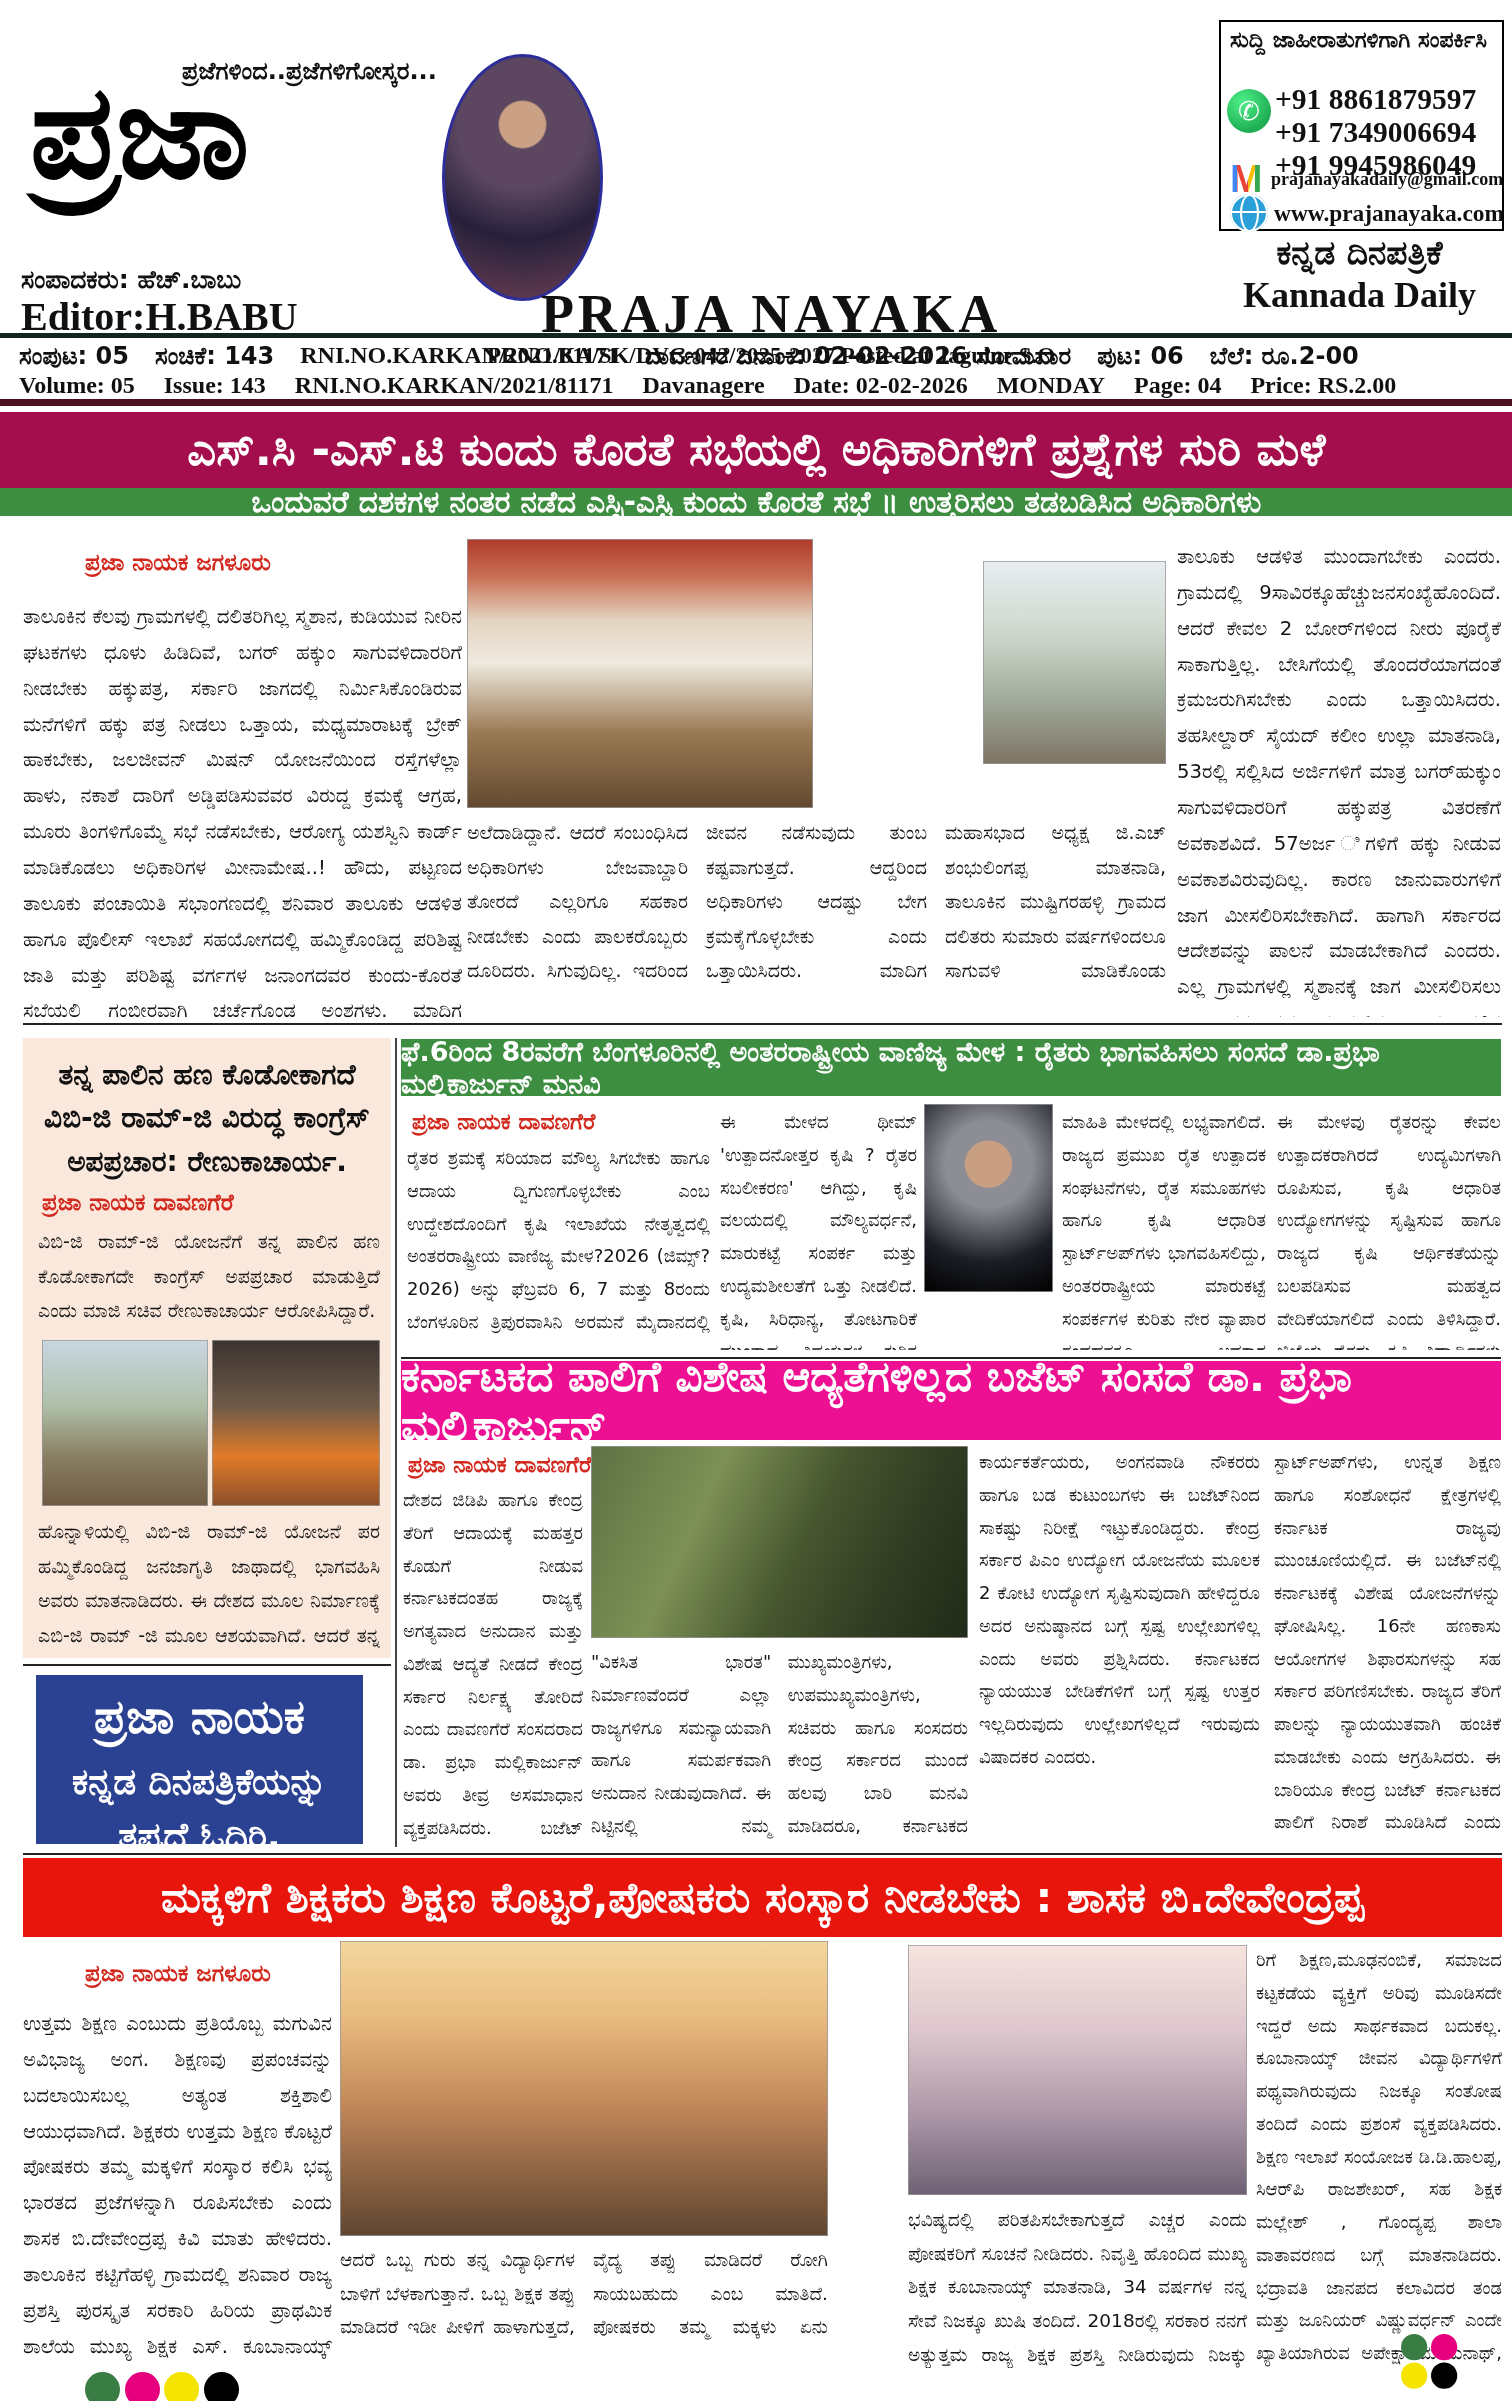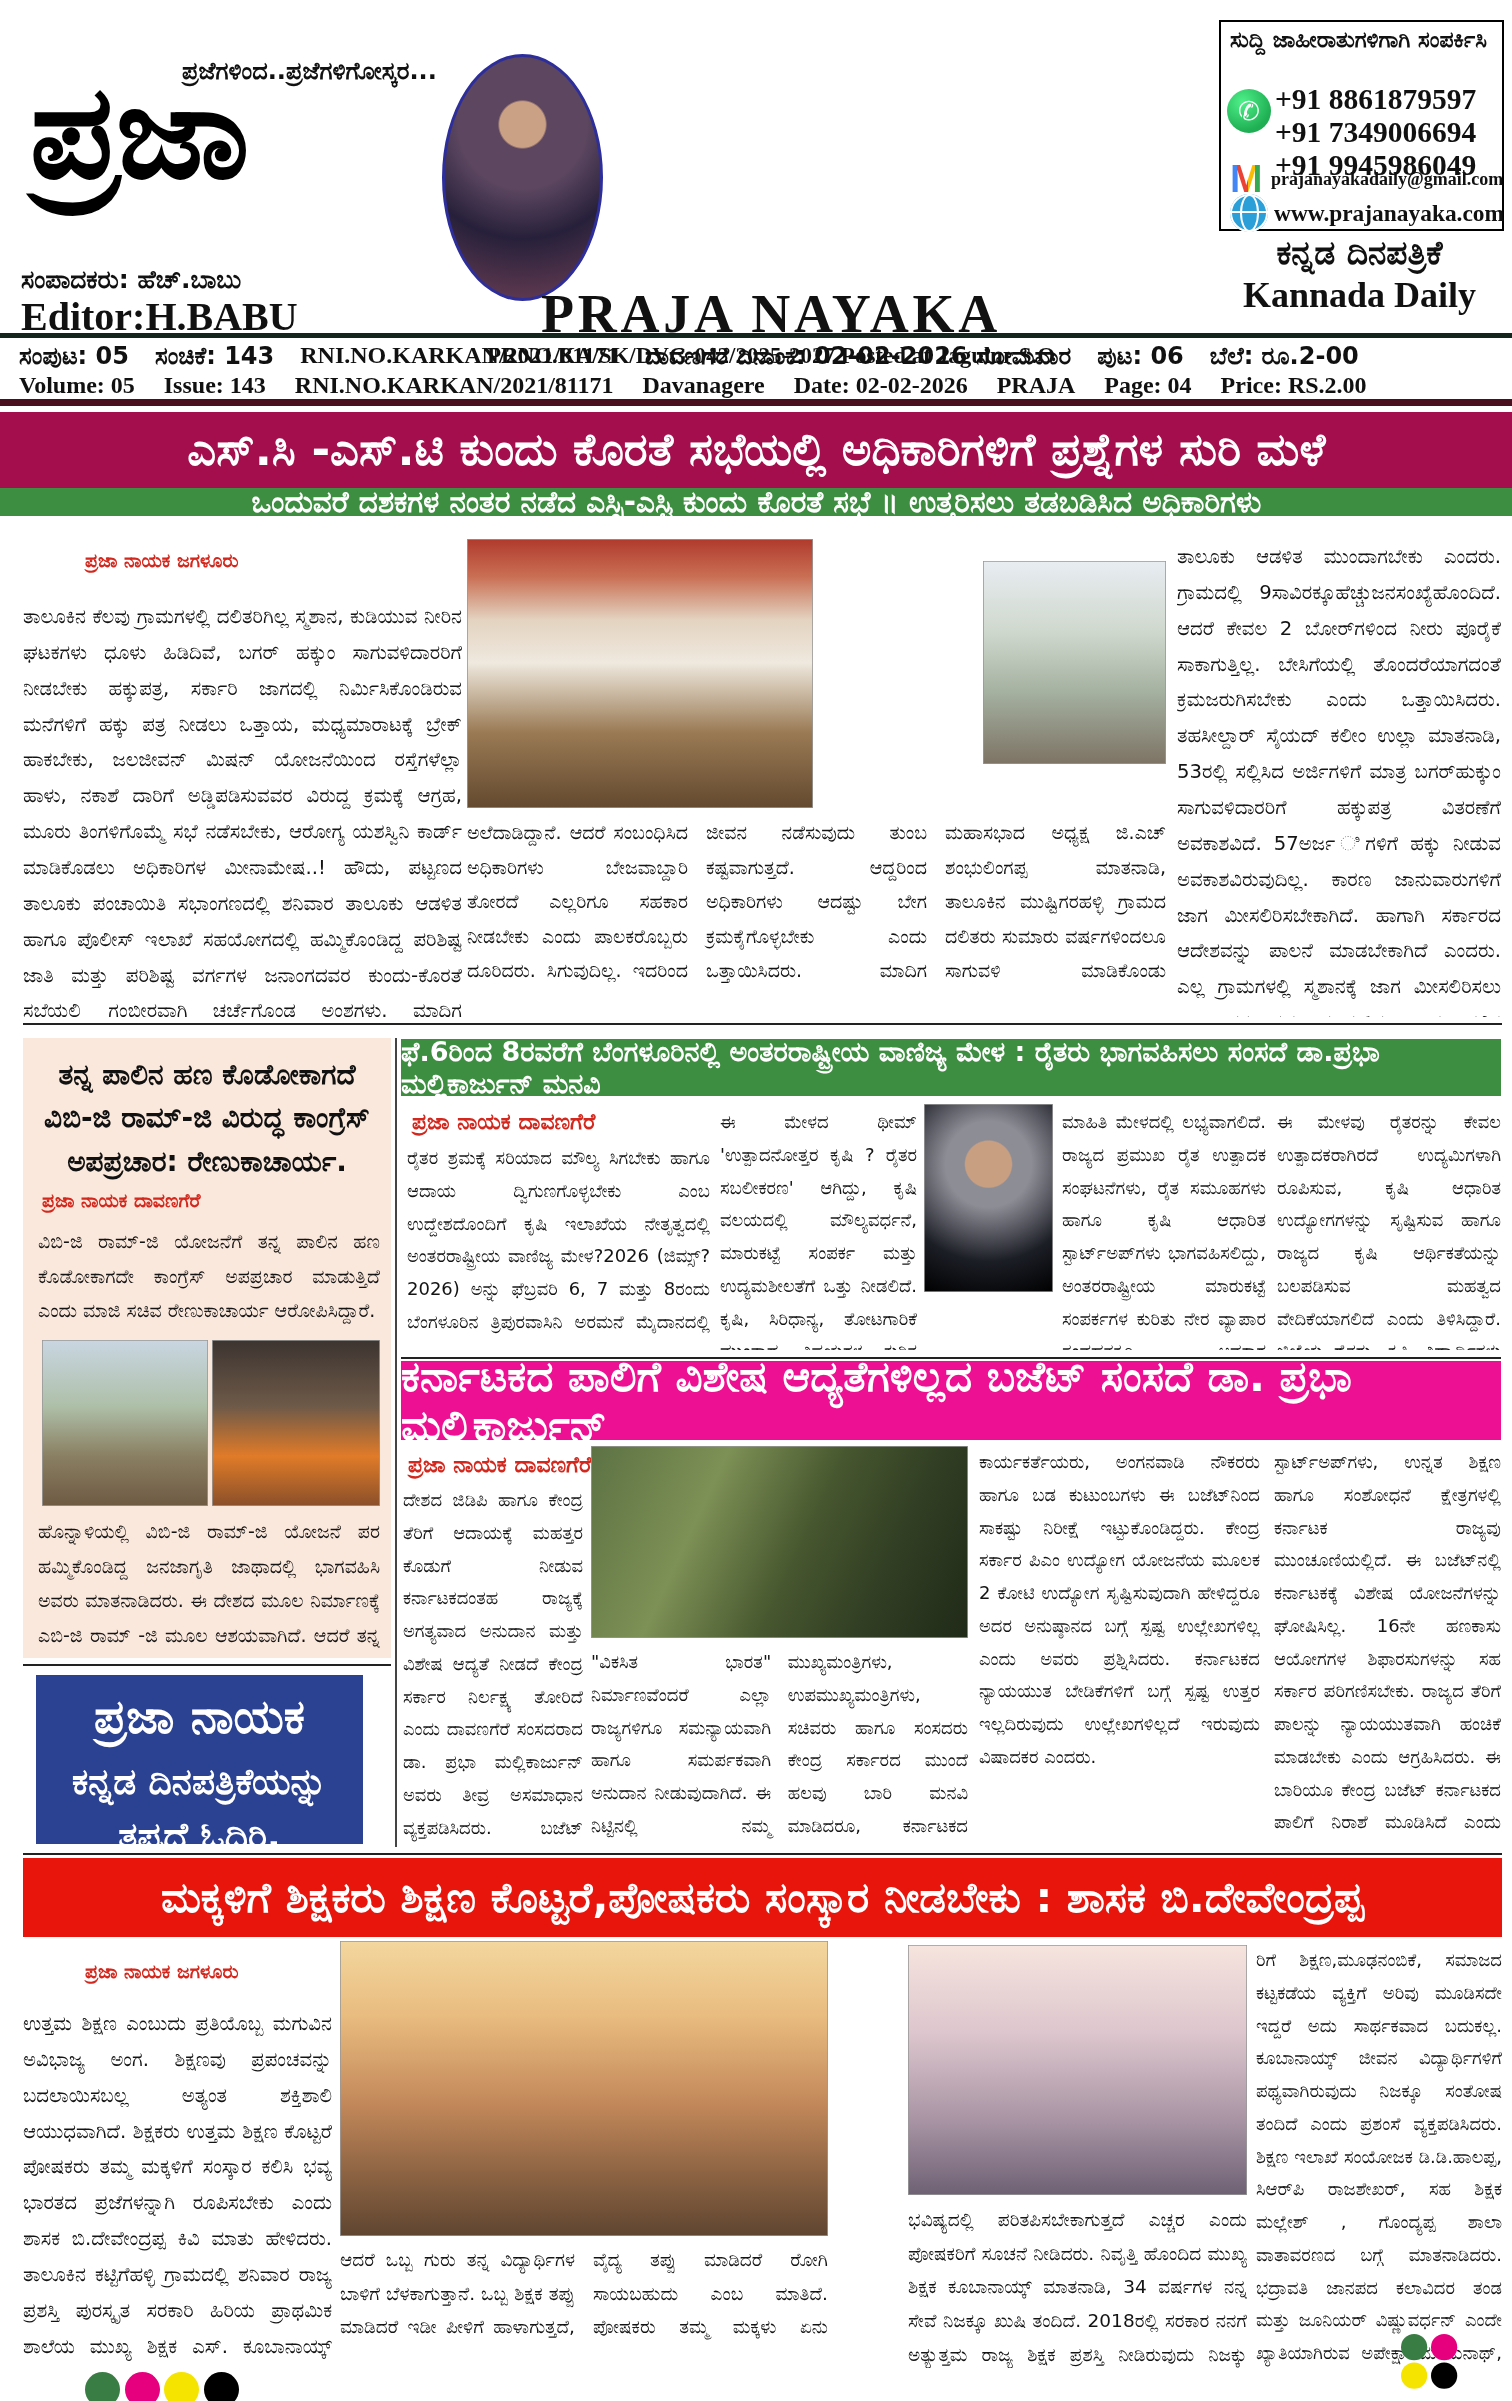--- a/index.html
+++ b/index.html
@@ -4,21 +4,21 @@
 <style>
   html,body{margin:0;padding:0;background:#888;}
   #page{position:relative;width:1513px;height:2401px;background:#fff;overflow:hidden;
         font-family:"DejaVu Sans",sans-serif;color:#111;}
   .abs{position:absolute;}
   .kn{font-family:"DejaVu Sans",sans-serif;}
   .serif{font-family:"Liberation Serif",serif;}
   .b{font-weight:bold;}
   .ctr{text-align:center;}
   .bt{font-size:19.7px;line-height:1.82;text-align:justify;color:#141414;}
-  .dl{font-size:19px;font-weight:bold;color:#D3281D;}
+  .dl{font-size:23px;font-weight:bold;color:#D3281D;}
   .band{color:#fff;font-weight:bold;display:flex;align-items:center;justify-content:center;}
   .rule{background:#222;}
   
   .mast{font-weight:900;color:#000;line-height:1;letter-spacing:-3px;}
   .oval{border:3px solid #2e2e9b;border-radius:50%;
         background:radial-gradient(circle at 50% 28%,#caa184 12%,#5c4660 13% 34%,#27203a 60%,#6b3f55 100%);}
   .cbox{border:2.3px solid #000;background:#fff;}
   
   .ic-wa{border-radius:50%;background:radial-gradient(circle at 35% 30%,#4ff08a,#1fae53 70%);
          color:#fff;display:flex;align-items:center;justify-content:center;}
@@ -79,21 +79,21 @@
     <span>ದಾವಣಗೆರೆ ದಿನಾಂಕ: 02-02-2026 ಸೋಮವಾರ</span>
     <span>ಪುಟ: 06</span>
     <span>ಬೆಲೆ: ರೂ.2-00</span>
   </div>
   <div class="abs serif b" style="left:19px;top:372px;width:1482px;font-size:24px;display:flex;gap:29px;white-space:nowrap;">
     <span>Volume: 05</span>
     <span>Issue: 143</span>
     <span>RNI.NO.KARKAN/2021/81171</span>
     <span>Davanagere</span>
     <span>Date: 02-02-2026</span>
-    <span>PRAJA</span>
+    <span>MONDAY</span>
     <span>Page: 04</span>
     <span>Price: RS.2.00</span>
   </div>
   <div class="abs rule" style="left:0;top:399px;width:1513px;height:6.8px;background:#4a1020;"></div>
 
   <div class="abs band kn" style="left:0;top:412px;width:1513px;height:76px;background:#A40E4C;font-size:45px;">ಎಸ್.ಸಿ -ಎಸ್.ಟಿ ಕುಂದು ಕೊರತೆ ಸಭೆಯಲ್ಲಿ ಅಧಿಕಾರಿಗಳಿಗೆ ಪ್ರಶ್ನೆಗಳ ಸುರಿ ಮಳೆ</div>
   <div class="abs band kn" style="left:0;top:488px;width:1513px;height:28px;background:#3E8E41;font-size:29.5px;">ಒಂದುವರೆ ದಶಕಗಳ ನಂತರ ನಡೆದ ಎಸ್ಸಿ-ಎಸ್ಟಿ ಕುಂದು ಕೊರತೆ ಸಭೆ ॥ ಉತ್ತರಿಸಲು ತಡಬಡಿಸಿದ ಅಧಿಕಾರಿಗಳು</div>
 
   <div class="abs dl kn" style="left:85px;top:549px;">ಪ್ರಜಾ ನಾಯಕ ಜಗಳೂರು</div>
   <div class="abs bt kn" style="left:23px;top:599px;width:439px;height:418px;overflow:hidden;">ತಾಲೂಕಿನ ಕೆಲವು ಗ್ರಾಮಗಳಲ್ಲಿ ದಲಿತರಿಗಿಲ್ಲ ಸ್ಮಶಾನ, ಕುಡಿಯುವ ನೀರಿನ ಘಟಕಗಳು ಧೂಳು ಹಿಡಿದಿವೆ, ಬಗರ್ ಹಕ್ಕುಂ ಸಾಗುವಳಿದಾರರಿಗೆ ನೀಡಬೇಕು ಹಕ್ಕುಪತ್ರ, ಸರ್ಕಾರಿ ಜಾಗದಲ್ಲಿ ನಿರ್ಮಿಸಿಕೊಂಡಿರುವ ಮನೆಗಳಿಗೆ ಹಕ್ಕು ಪತ್ರ ನೀಡಲು ಒತ್ತಾಯ, ಮಧ್ಯಮಾರಾಟಕ್ಕೆ ಬ್ರೇಕ್ ಹಾಕಬೇಕು, ಜಲಜೀವನ್ ಮಿಷನ್ ಯೋಜನೆಯಿಂದ ರಸ್ತೆಗಳೆಲ್ಲಾ ಹಾಳು, ನಕಾಶೆ ದಾರಿಗೆ ಅಡ್ಡಿಪಡಿಸುವವರ ವಿರುದ್ದ ಕ್ರಮಕ್ಕೆ ಆಗ್ರಹ, ಮೂರು ತಿಂಗಳಿಗೊಮ್ಮೆ ಸಭೆ ನಡೆಸಬೇಕು, ಆರೋಗ್ಯ ಯಶಸ್ವಿನಿ ಕಾರ್ಡ್ ಮಾಡಿಕೊಡಲು ಅಧಿಕಾರಿಗಳ ಮೀನಾಮೇಷ..! ಹೌದು, ಪಟ್ಟಣದ ತಾಲೂಕು ಪಂಚಾಯಿತಿ ಸಭಾಂಗಣದಲ್ಲಿ ಶನಿವಾರ ತಾಲೂಕು ಆಡಳಿತ ಹಾಗೂ ಪೊಲೀಸ್ ಇಲಾಖೆ ಸಹಯೋಗದಲ್ಲಿ ಹಮ್ಮಿಕೊಂಡಿದ್ದ ಪರಿಶಿಷ್ಟ ಜಾತಿ ಮತ್ತು ಪರಿಶಿಷ್ಟ ವರ್ಗಗಳ ಜನಾಂಗದವರ ಕುಂದು-ಕೊರತೆ ಸಭೆಯಲ್ಲಿ ಗಂಭೀರವಾಗಿ ಚರ್ಚೆಗೊಂಡ ಅಂಶಗಳು. ಮಾದಿಗ ಸಮುದಾಯದ ಶಾಲಾ ವಿದ್ಯಾರ್ಥಿ ಜಾತಿ ಪ್ರಮಾಣ ಪತ್ರ ಪಡೆಯಲು ಹದಿನೈದು ದಿನಗಳಿಂದಲೂ ಕಚೇರಿಗೆ</div>

